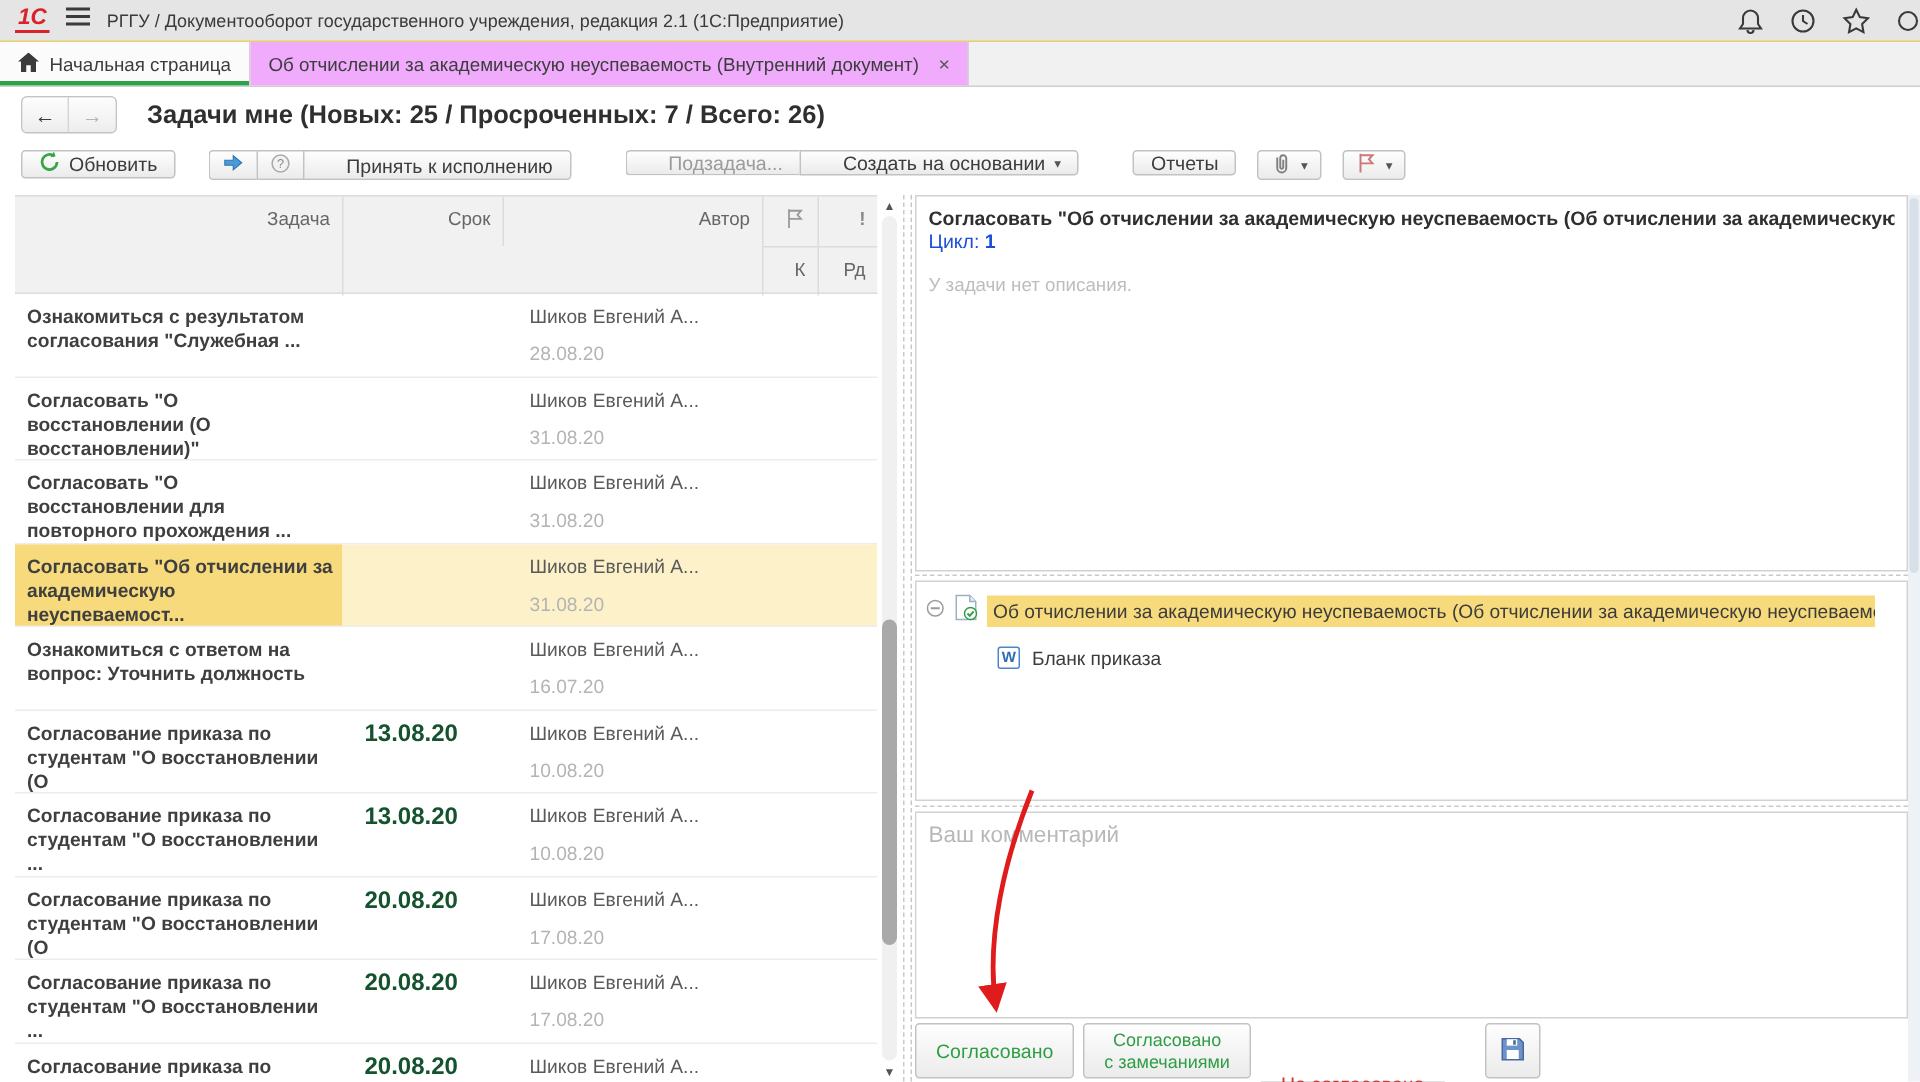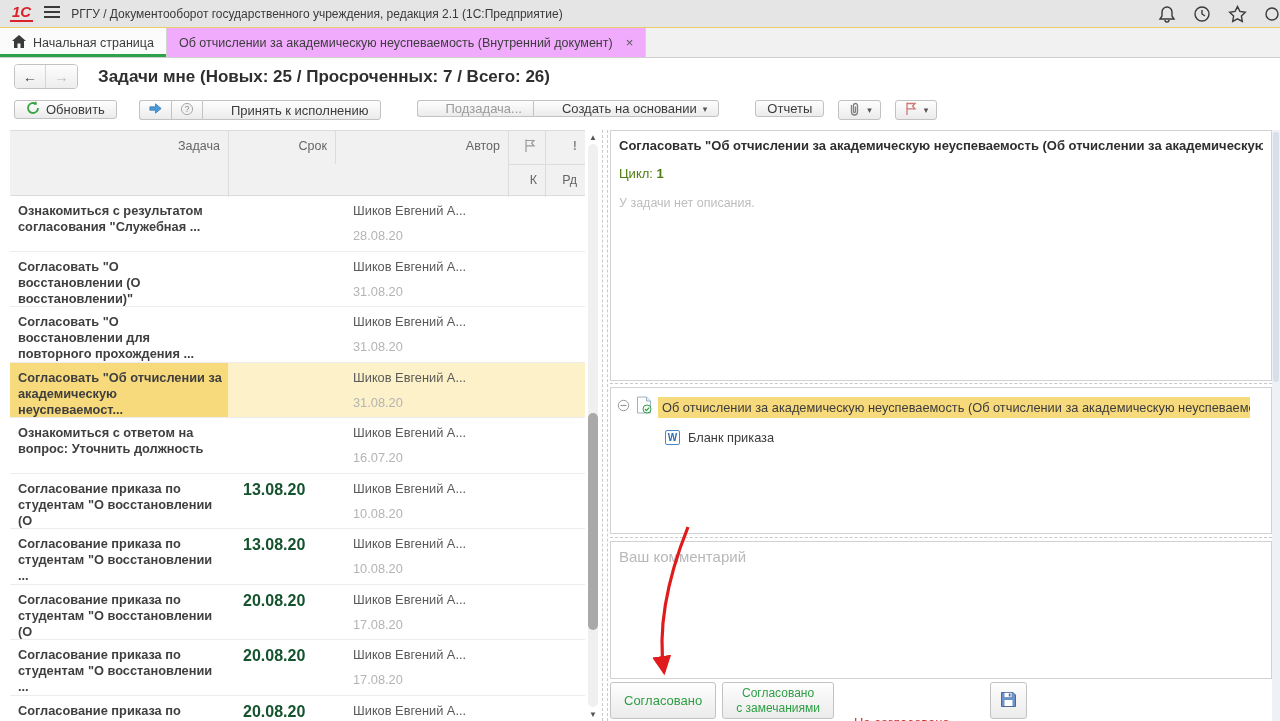--- a/index.html
+++ b/index.html
@@ -83,21 +83,21 @@
   .vsplit { position:absolute; left:602px; top:130px; width:6px; height:591px;
     border-left:1px dashed #c9c9c9; border-right:1px dashed #c9c9c9; }
   .hsplit { position:absolute; left:610px; width:662px; height:0;
     border-top:1px dashed #c9c9c9; }
 
   
   .sect { position:absolute; left:610px; width:662px; background:#fff;
     border:1px solid #d2d2d2; overflow:hidden; }
   .sect1 { top:130px; height:251px; padding:7px 8px; }
   .dtl-title { font-weight:bold; font-size:13px; color:#2f2f2f; white-space:nowrap; overflow:hidden; }
-  .cycle { margin-top:13px; font-size:13px; color:#4d7c0f; }
+  .cycle { font-size:13px; color:#1d4ed8; }
   .cycle b { font-weight:bold; }
   .no-desc { margin-top:15px; font-size:12.5px; color:#bdbdbd; }
   .sect2 { top:387px; height:147px; padding:8px 6px; }
   .att-row { display:flex; align-items:center; gap:6px; }
   .att-label { background:#f7da7b; font-size:12.8px; color:#3c3c3c; padding:3px 4px;
     white-space:nowrap; overflow:hidden; max-width:592px; }
   .file-row { display:flex; align-items:center; gap:8px; margin:12px 0 0 48px; font-size:12.8px; color:#3c3c3c;}
   .comment { top:541px; height:138px; padding:0; }
   .comment textarea { width:100%; height:100%; border:none; outline:none; resize:none;
     font-family:"Liberation Sans", sans-serif; font-size:15px; padding:6px 8px; color:#3c3c3c; }

